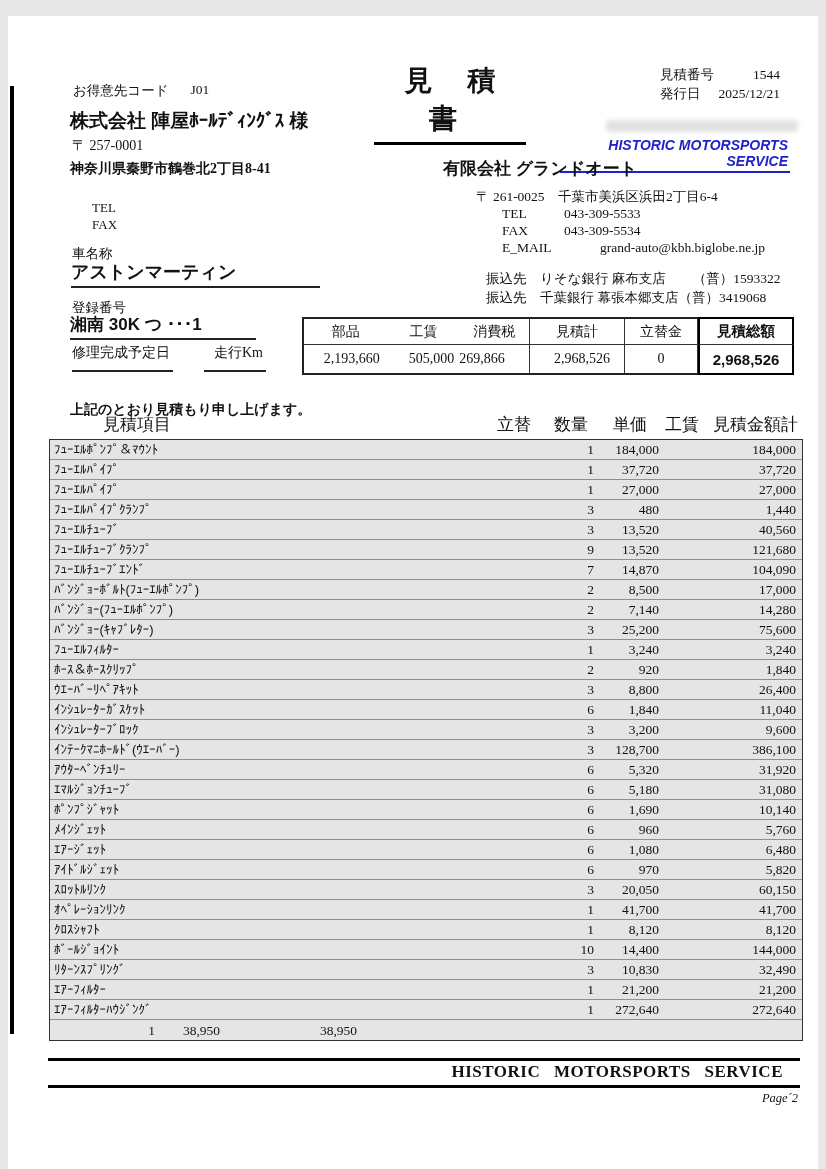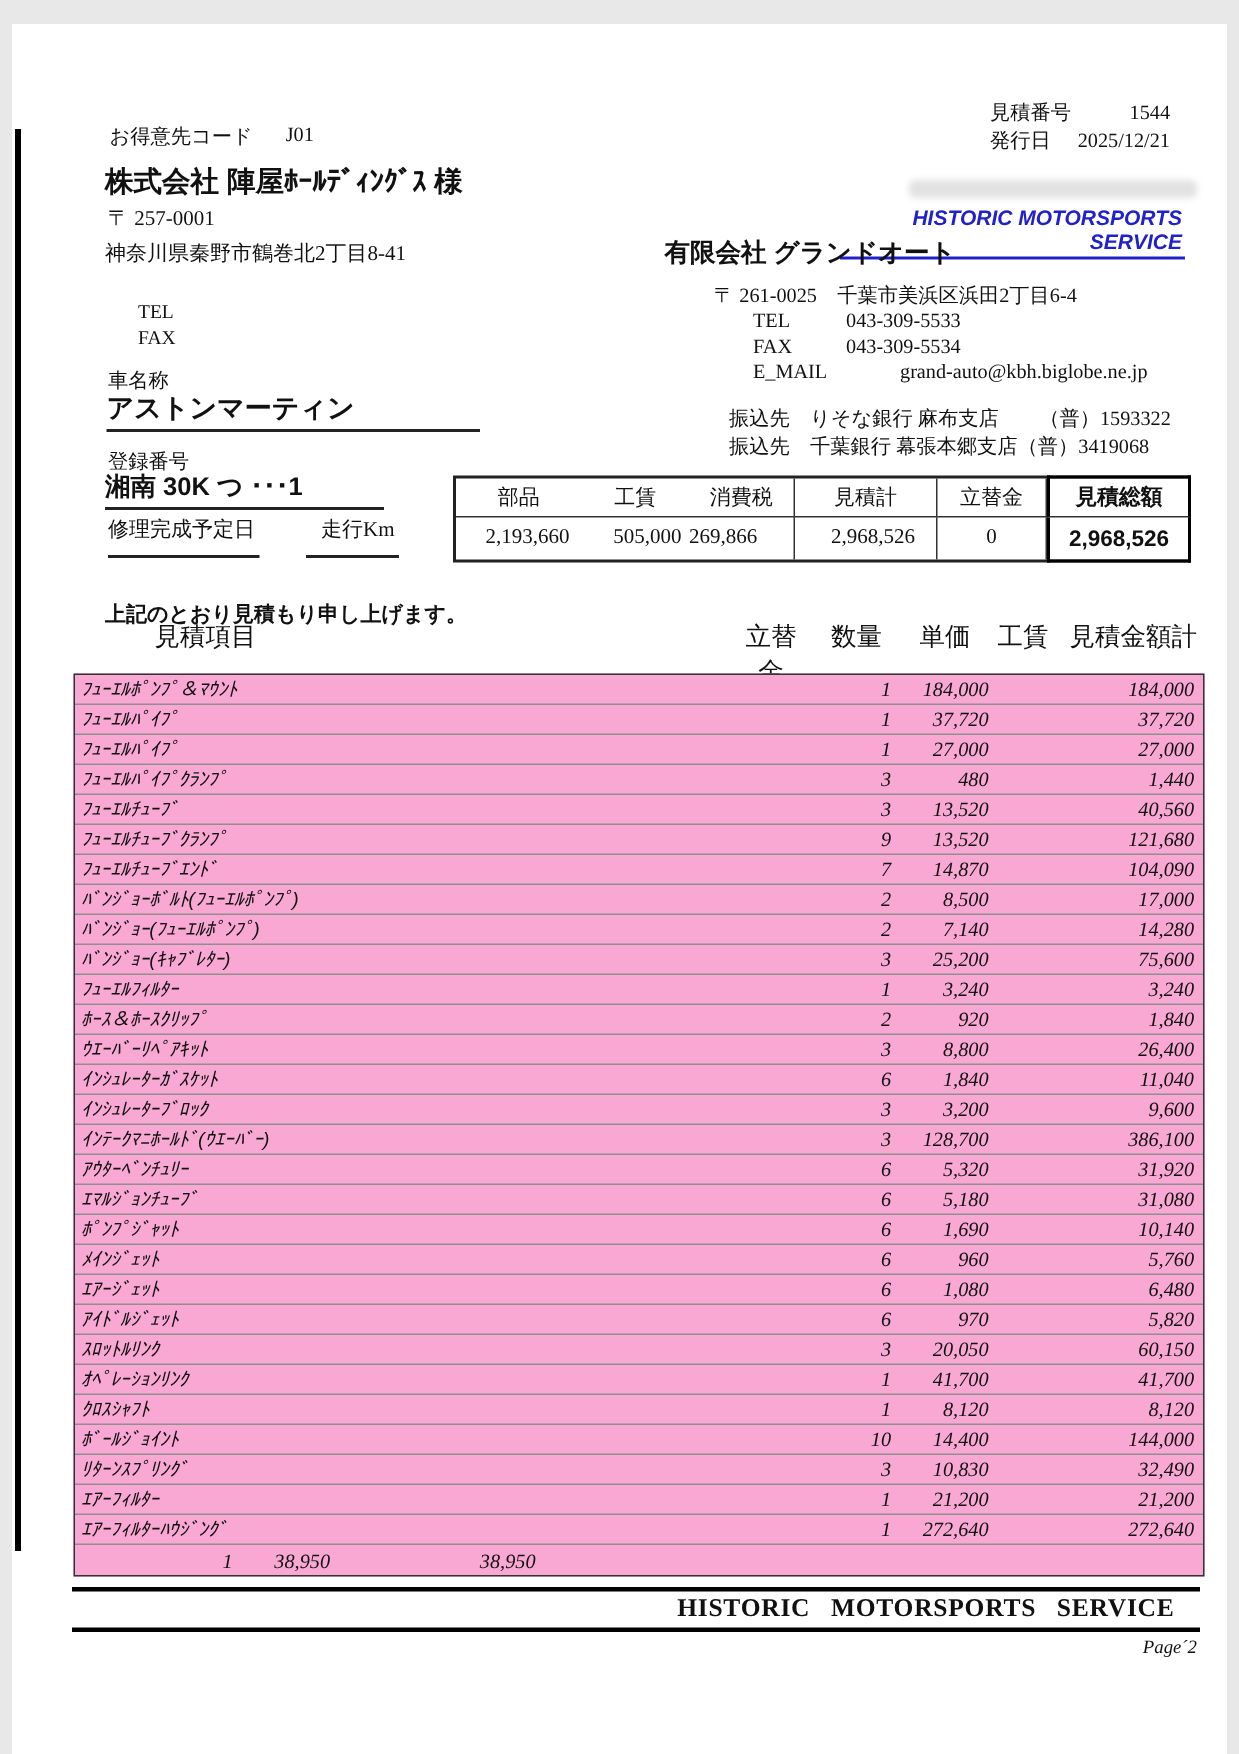--- a/index.html
+++ b/index.html
@@ -9,21 +9,21 @@
   .gothic{font-family:"Liberation Sans","DejaVu Sans",sans-serif;font-weight:bold;}
 
   
   .scan-bar{left:2px;top:70px;width:4px;height:948px;background:#000;}
   .smudge{left:598px;top:104px;width:192px;height:12px;background:#cfcfcf;filter:blur(2px);opacity:.6;border-radius:4px;}
 
   
   .cust-code{left:65px;top:66px;font-size:13.5px;display:flex;gap:22px;}
   .cust-name{left:62px;top:92px;font-size:19px;}
   .cust-zip{left:64px;top:121px;font-size:14px;}
-  .cust-addr{left:62px;top:144px;font-size:14px;}
+  .cust-addr{left:62px;top:144px;font-size:14px;font-weight:bold;}
   .cust-tel{left:84px;top:184px;font-size:13px;}
   .cust-fax{left:84px;top:201px;font-size:13px;}
 
   
   .veh-label{font-size:13.5px;}
   .veh-name-label{left:64px;top:229px;}
   .veh-name{left:63px;top:244px;font-size:18px;width:249px;border-bottom:2px solid #222;padding-bottom:2px;}
   .reg-label{left:64px;top:283px;}
   .reg-value{left:62px;top:297px;font-size:17px;width:186px;border-bottom:2px solid #222;padding-bottom:2px;}
   .sched{left:64px;top:328px;font-size:14px;display:flex;gap:44px;}
@@ -74,21 +74,21 @@
 
   
   .items-head{left:42px;top:397px;width:752px;display:flex;font-size:17px;font-family:Liberation Mono, monospace;}
   .ih-name{flex:1;padding-left:53px;box-sizing:border-box;}
   .ih-adv{width:50px;text-align:center;}
   .ih-qty{width:55px;text-align:right;padding-right:6px;box-sizing:border-box;}
   .ih-unit{width:65px;text-align:right;padding-right:12px;box-sizing:border-box;}
   .ih-labor{width:46px;text-align:right;padding-right:6px;box-sizing:border-box;}
   .ih-amt{width:97px;text-align:right;padding-right:4px;box-sizing:border-box;}
 
-  .items-body{left:41px;top:433px;width:754px;border:1.5px solid #333;box-sizing:border-box;background:#f9a8d4;font-style:italic;}
+  .items-body{left:41px;top:423px;width:754px;border:1.5px solid #333;box-sizing:border-box;background:#e5e5e5;}
   .irow{display:flex;height:20px;line-height:19px;border-bottom:1px solid #8f8f8f;box-sizing:border-box;align-items:center;}
   .irow:last-child{border-bottom:none;}
   .c-name{flex:1;padding-left:4px;font-family:"Liberation Sans","DejaVu Sans",sans-serif;font-size:13px;
           white-space:nowrap;overflow:hidden;}
   .c-adv{width:50px;}
   .c-qty{width:55px;text-align:right;font-size:13.5px;}
   .c-unit{width:65px;text-align:right;font-size:13.5px;}
   .c-labor{width:46px;}
   .c-amt{width:97px;text-align:right;padding-right:6px;box-sizing:border-box;font-size:13.5px;}
 
@@ -121,20 +121,21 @@
   <div class="abs veh-name gothic">アストンマーティン</div>
   <div class="abs veh-label reg-label">登録番号</div>
   <div class="abs reg-value gothic">湘南 30K つ ･･･1</div>
   <div class="abs sched">
     <span>修理完成予定日</span>
     <span>走行Km</span>
   </div>
   <div class="abs uline1"></div>
   <div class="abs uline2"></div>
 
+  <div class="abs doc-title">見 積 書</div>
   <div class="abs doc-meta">
     <div class="row">
       <span>見積番号</span>
       <span>1544</span>
     </div>
     <div class="row">
       <span>発行日</span>
       <span>2025/12/21</span>
     </div>
   </div>

